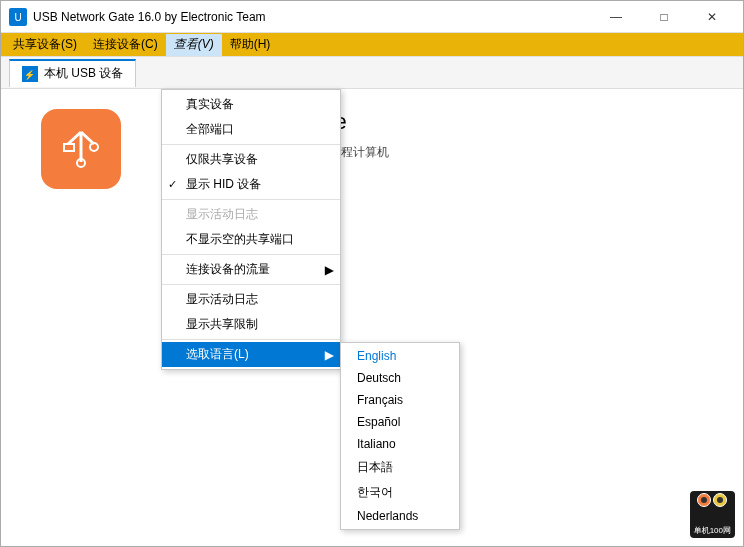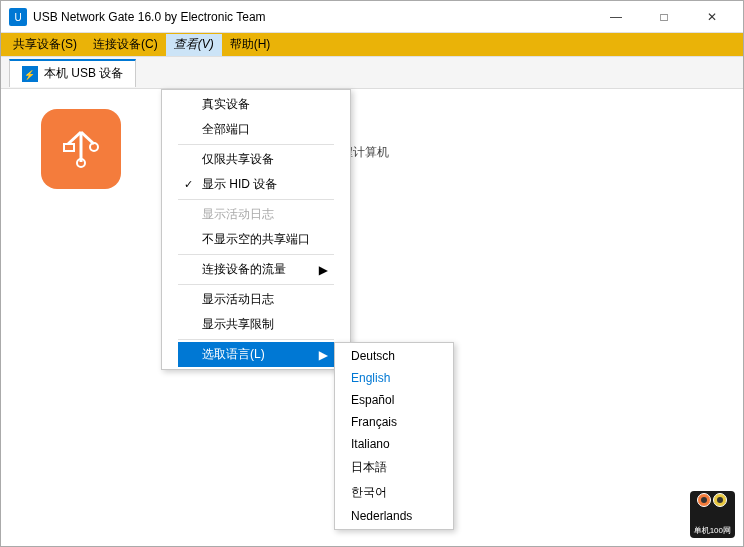--- a/index.html
+++ b/index.html
@@ -192,21 +192,21 @@
       left: 160px;
       z-index: 100;
     }
 
     
     .context-menu {
       background: #ffffff;
       border: 1px solid #c8c8c8;
       box-shadow: 2px 2px 6px rgba(0,0,0,0.2);
       min-width: 180px;
-      padding: 2px 16px;
+      padding: 2px 0;
     }
     .ctx-item {
       padding: 4px 24px;
       font-size: 12px;
       color: #000;
       cursor: pointer;
       display: flex;
       align-items: center;
       gap: 8px;
       position: relative;
@@ -333,24 +333,24 @@
         <div class="ctx-item">
           <span>显示共享限制</span>
         </div>
         <div class="ctx-separator"></div>
 
         <div class="ctx-item highlighted" style="position:relative;">
           <span>选取语言(L)</span>
           <span class="ctx-arrow">▶</span>
 
           <div class="lang-submenu">
+            <div class="lang-item selected">English</div>
             <div class="lang-item">Deutsch</div>
-            <div class="lang-item selected">English</div>
+            <div class="lang-item">Français</div>
             <div class="lang-item">Español</div>
-            <div class="lang-item">Français</div>
             <div class="lang-item">Italiano</div>
             <div class="lang-item">日本語</div>
             <div class="lang-item">한국어</div>
             <div class="lang-item">Nederlands</div>
 
           </div>
         </div>
       </div>
     </div>
   </div>

